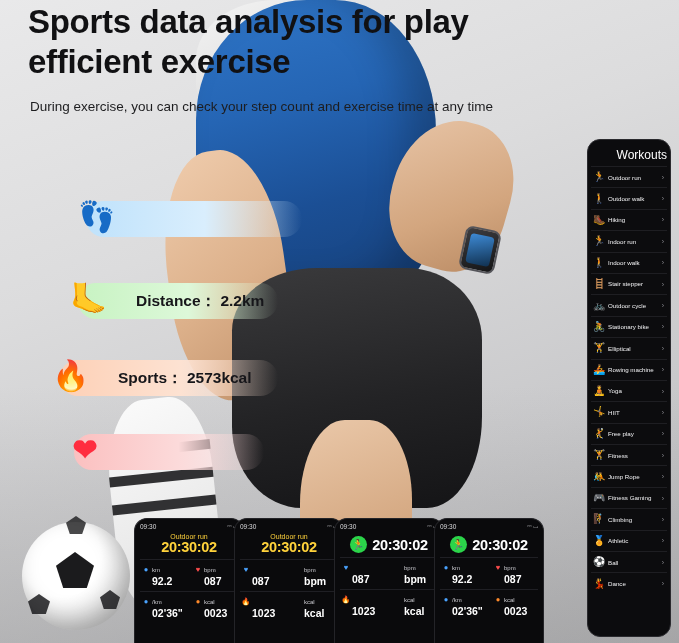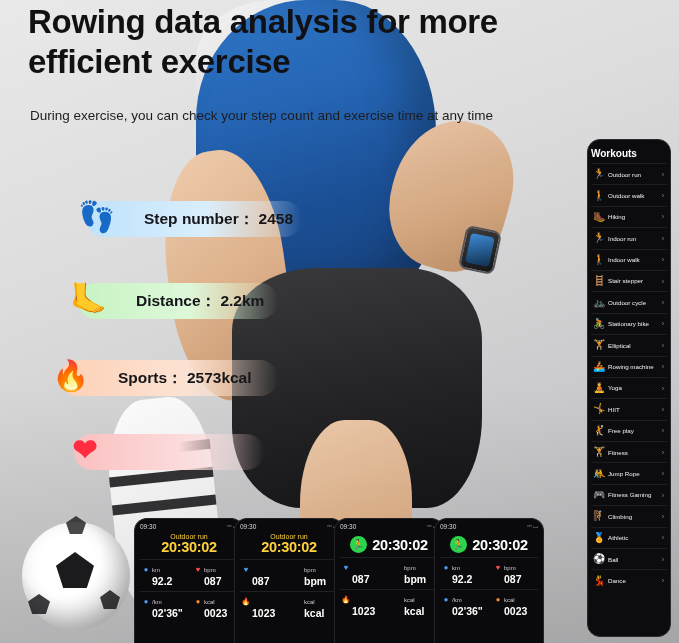--- a/index.html
+++ b/index.html
@@ -93,21 +93,21 @@
   }
 
   
   .headline {
     position: absolute; left: 28px; top: 2px; width: 560px;
     font-size: 33px; font-weight: 700; color: #111113; line-height: 1.22;
     letter-spacing: -0.3px;
   }
   .subline {
     position: absolute; left: 30px; top: 97px; width: 600px;
-    font-size: 13.5px; color: #1d1d1f; line-height: 1.55; margin-top: 9px;
+    font-size: 13.5px; color: #1d1d1f; line-height: 1.55;
   }
 
   
   .pill {
     position: absolute;
     height: 36px;
     border-radius: 18px;
     display: flex; align-items: center;
     padding-left: 58px; padding-right: 20px;
     font-size: 15.5px; font-weight: 600; color: #16161a;
@@ -132,21 +132,21 @@
     position: absolute; right: 8px; top: 139px;
     width: 84px; height: 498px;
     background: #0c0c0e;
     border-radius: 13px;
     border: 1px solid #2a2a2e;
     padding: 5px 3px 4px 3px;
     color: #ffffff;
     overflow: hidden;
   }
   .workouts-title {
-    text-align: left; font-size: 10px; font-weight: 700;
+    text-align: right; font-size: 12px; font-weight: 400;
     padding: 3px 0 4px 0;
   }
   .w-row {
     display: flex; align-items: center;
     height: 21.4px;
     padding: 0 3px 0 2px;
     border-top: 1px solid #1e1e22;
   }
   .w-ico { width: 13px; font-size: 10px; line-height: 1; text-align: center; flex: 0 0 13px; }
   .w-label { flex: 1; font-size: 6.2px; line-height: 1.18; padding-left: 2px; color: #f2f2f4; }
@@ -205,28 +205,27 @@
     <span class="ball-pent" style="left:34px;top:30px;width:38px;height:36px;"></span>
     <span class="ball-pent" style="left:6px;top:72px;width:22px;height:20px;opacity:.85"></span>
     <span class="ball-pent" style="left:78px;top:68px;width:20px;height:19px;opacity:.85"></span>
     <span class="ball-pent" style="left:44px;top:-6px;width:20px;height:18px;opacity:.8"></span>
   </div>
   <div class="fig watch-on-wrist">
       <i></i>
     </div>
 </div>
 
-<div class="headline">Rowing data analysis for more efficient exercise</div>
+<div class="headline">Sports data analysis for play efficient exercise</div>
 <div class="subline">
   <div>During exercise, you can check your step count and exercise time at any time</div>
 </div>
 
 <div class="pill pill-step">
   <span class="icon-wrap" style="font-size:30px;color:#3aa9f5;">👣</span>
-  <span>Step number： 2458</span>
 </div>
 <div class="pill pill-distance">
   <span class="icon-wrap" style="font-size:30px;color:#2ee04a;">🦶</span>
   <span>Distance： 2.2km</span>
 </div>
 <div class="pill pill-calorie">
   <span class="icon-wrap" style="font-size:30px;color:#ff6a23;">🔥</span>
   <span>Sports： 2573kcal</span>
 </div>
 <div class="pill pill-heart">

